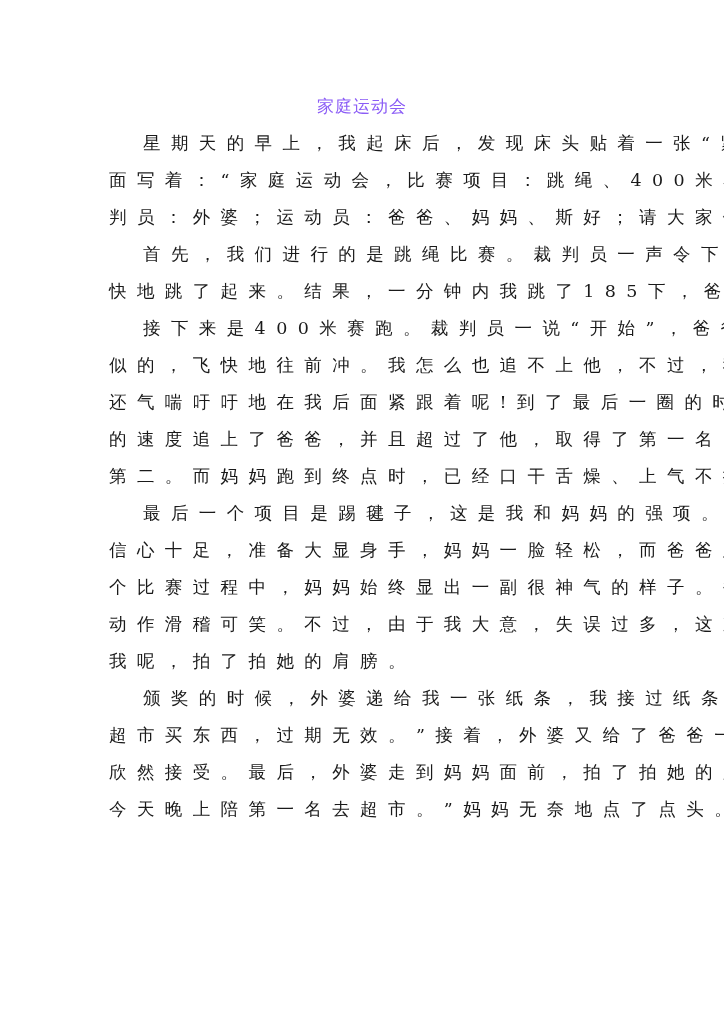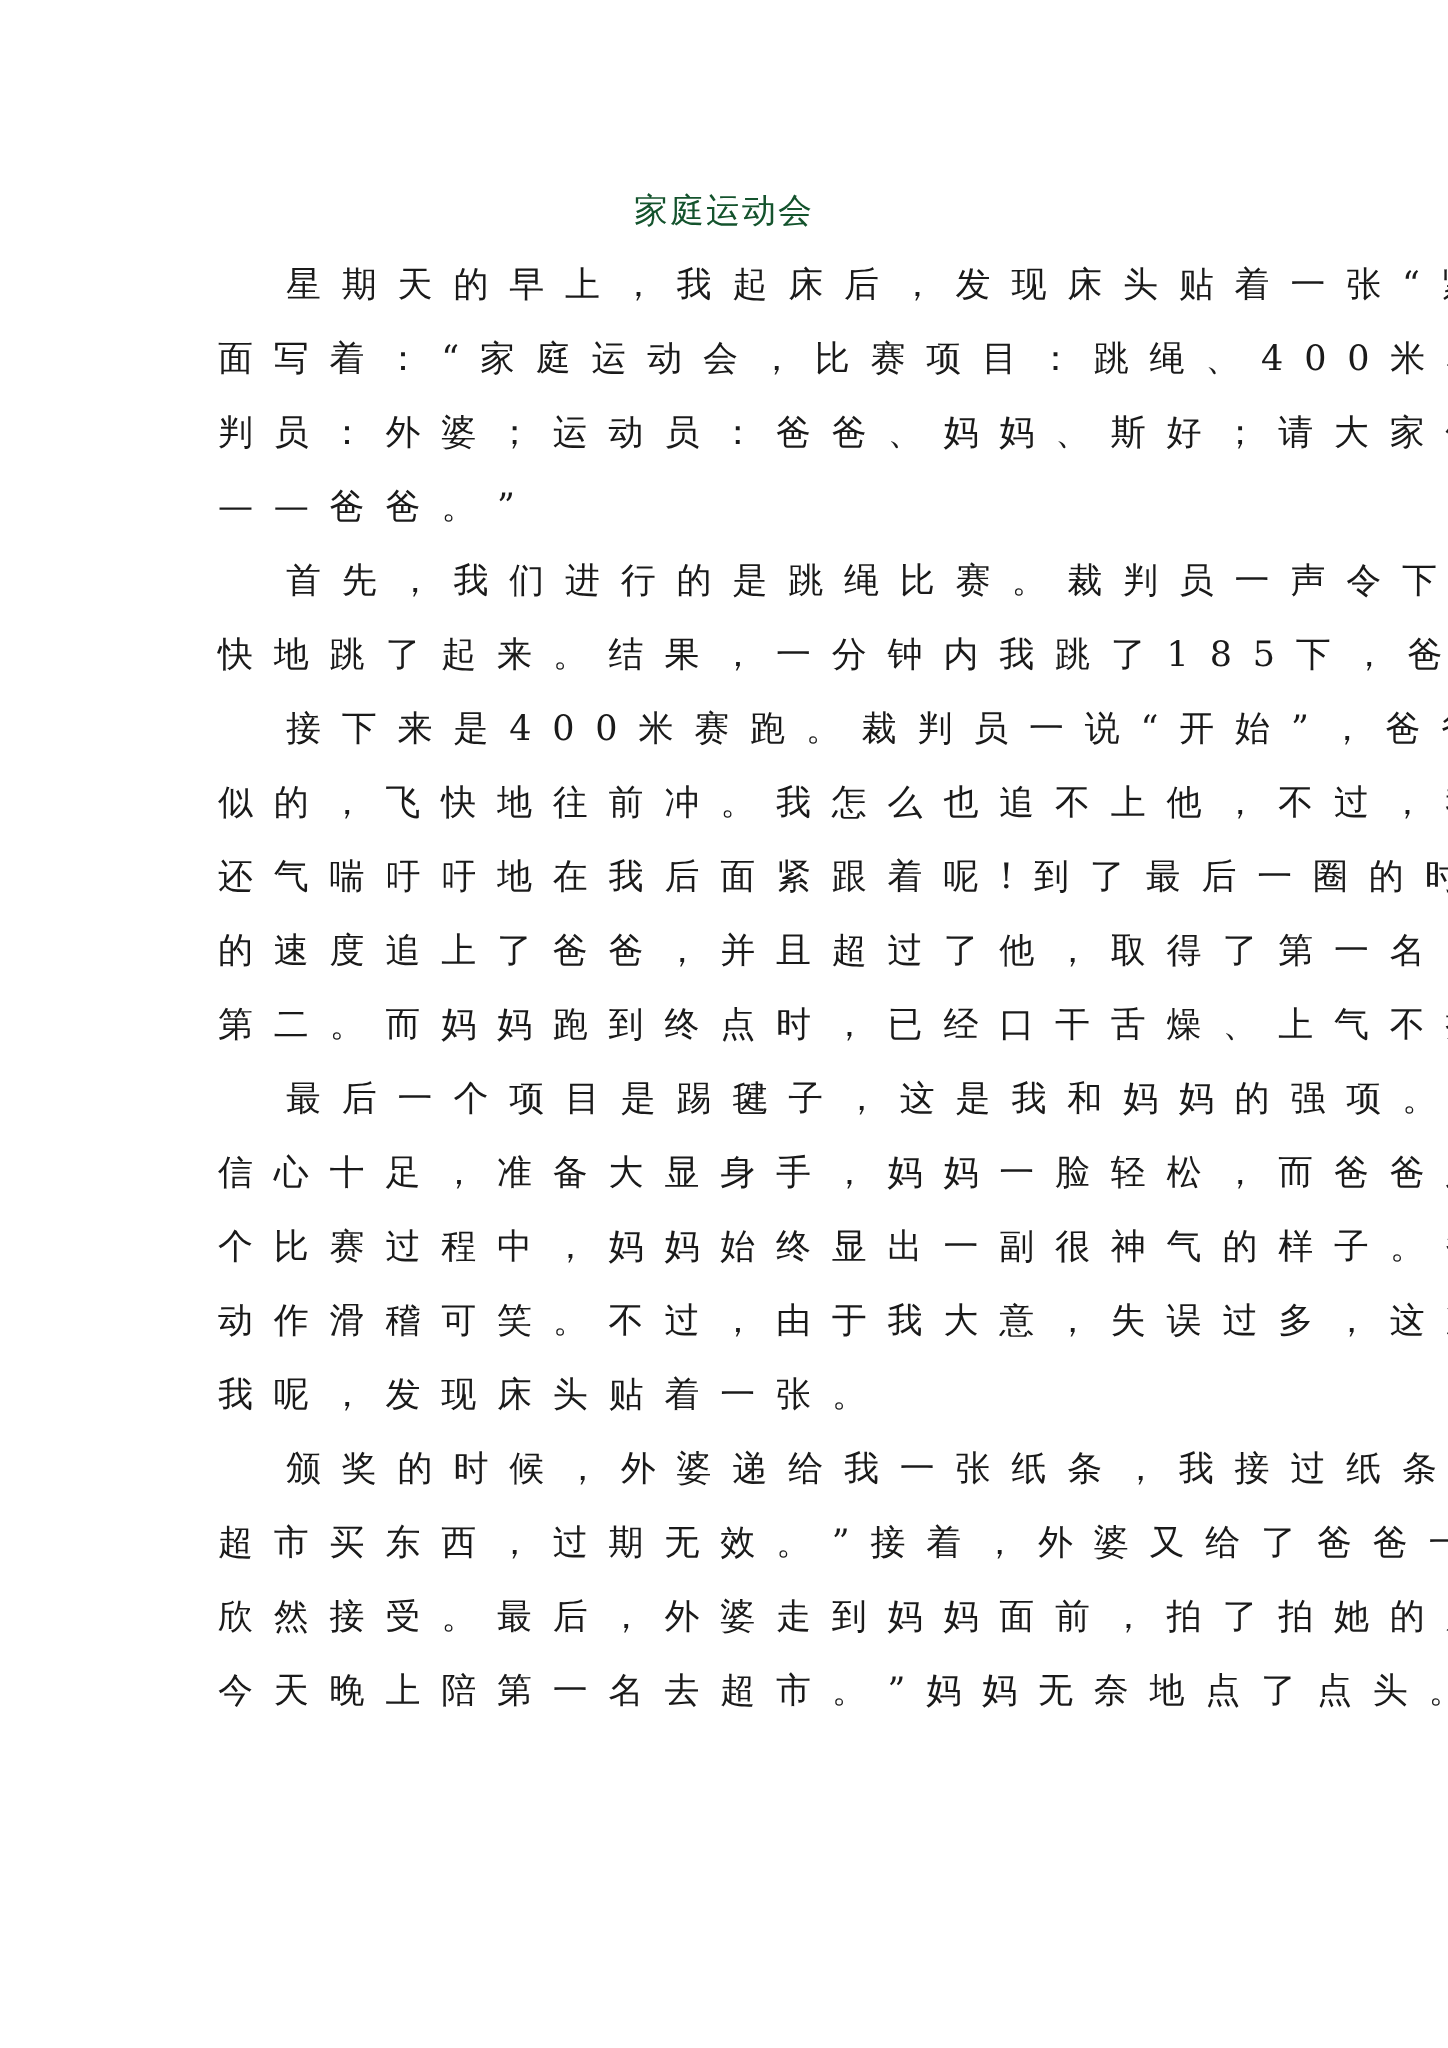--- a/index.html
+++ b/index.html
@@ -22,21 +22,21 @@
       width: 506px;
     }
     .title {
       text-align: center;
       font-size: 17px;
       line-height: 36px;
       height: 36px;
       margin: 0 0 1px 0;
       letter-spacing: 1px;
       font-weight: normal;
-      color: #14532d;
+      color: #8b5cf6;
     }
     .line {
       display: block;
       white-space: nowrap;
       height: 37px;
       line-height: 37px;
       font-size: 17.5px;
       letter-spacing: 10.4px;
     }
     .line.indent {
@@ -49,42 +49,41 @@
 </head>
 <body>
 
 <div class="page">
   <h1 class="title">家庭运动会</h1>
 
   <div class="para-block">
     <span class="line indent">星期天的早上，我起床后，发现床头贴着一张“紧急通知”。上</span>
     <span class="line">面写着：“家庭运动会，比赛项目：跳绳、400米赛跑、踢毽子；裁</span>
     <span class="line">判员：外婆；运动员：爸爸、妈妈、斯好；请大家做好充分的准备！</span>
-    <span class="line">——爸爸。”</span>
   </div>
 
   <div class="para-block">
     <span class="line indent">首先，我们进行的是跳绳比赛。裁判员一声令下，运动员们就飞</span>
     <span class="line">快地跳了起来。结果，一分钟内我跳了185下，爸爸跳了123下，而</span>
   </div>
 
   <div class="para-block">
     <span class="line indent">接下来是400米赛跑。裁判员一说“开始”，爸爸就像离弦的箭</span>
     <span class="line">似的，飞快地往前冲。我怎么也追不上他，不过，我回头一看，妈妈</span>
     <span class="line">还气喘吁吁地在我后面紧跟着呢!到了最后一圈的时候，我以闪电般</span>
     <span class="line">的速度追上了爸爸，并且超过了他，取得了第一名，爸爸也只能得个</span>
     <span class="line">第二。而妈妈跑到终点时，已经口干舌燥、上气不接下气了。</span>
   </div>
 
   <div class="para-block">
     <span class="line indent">最后一个项目是踢毽子，这是我和妈妈的强项。比赛开始前，我</span>
     <span class="line">信心十足，准备大显身手，妈妈一脸轻松，而爸爸则面露难色。在整</span>
     <span class="line">个比赛过程中，妈妈始终显出一副很神气的样子。爸爸则笨手笨脚，</span>
     <span class="line">动作滑稽可笑。不过，由于我大意，失误过多，这次让妈妈得了第一，</span>
-    <span class="line">我呢，发现床头贴着一张。</span>
+    <span class="line">我呢，拍了拍她的肩膀。</span>
   </div>
 
   <div class="para-block">
     <span class="line indent">颁奖的时候，外婆递给我一张纸条，我接过纸条一看：“晚上去</span>
     <span class="line">超市买东西，过期无效。”接着，外婆又给了爸爸一瓶矿泉水，爸爸</span>
     <span class="line">欣然接受。最后，外婆走到妈妈面前，拍了拍她的肩膀，说：“罚你</span>
     <span class="line">今天晚上陪第一名去超市。”妈妈无奈地点了点头。</span>
   </div>
 </div>
 

